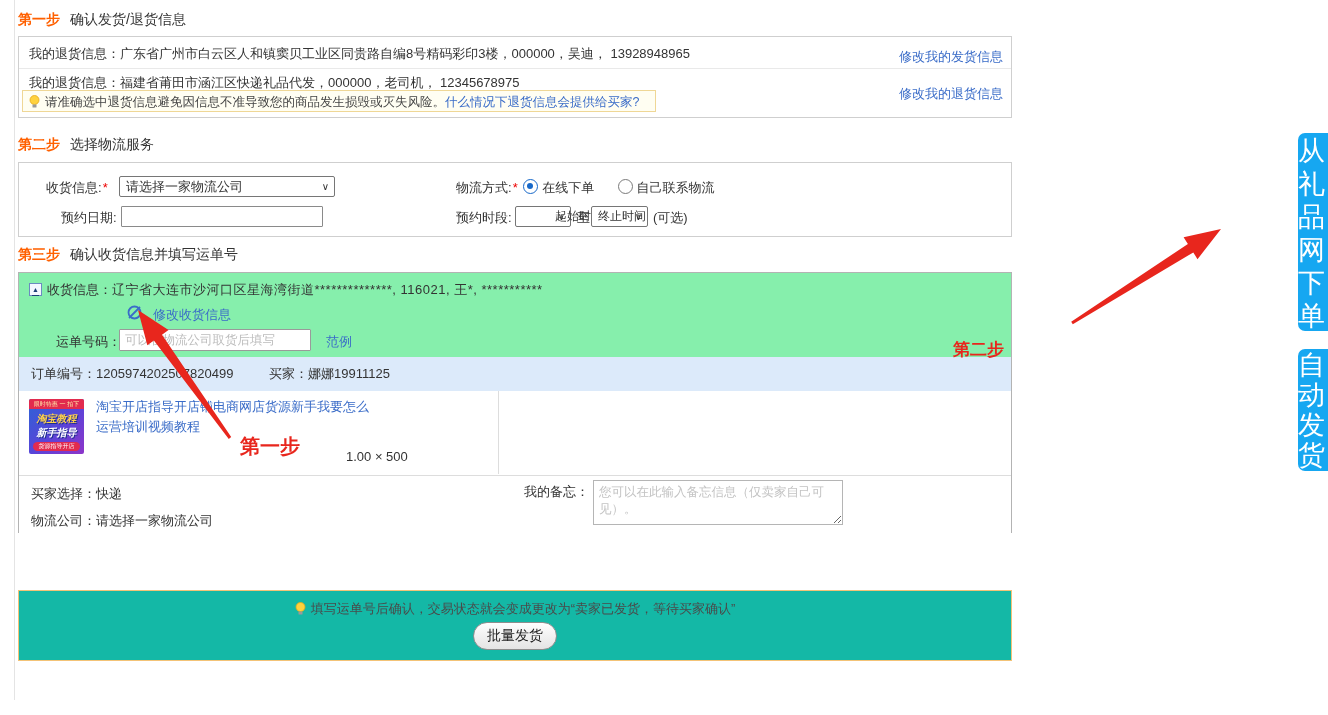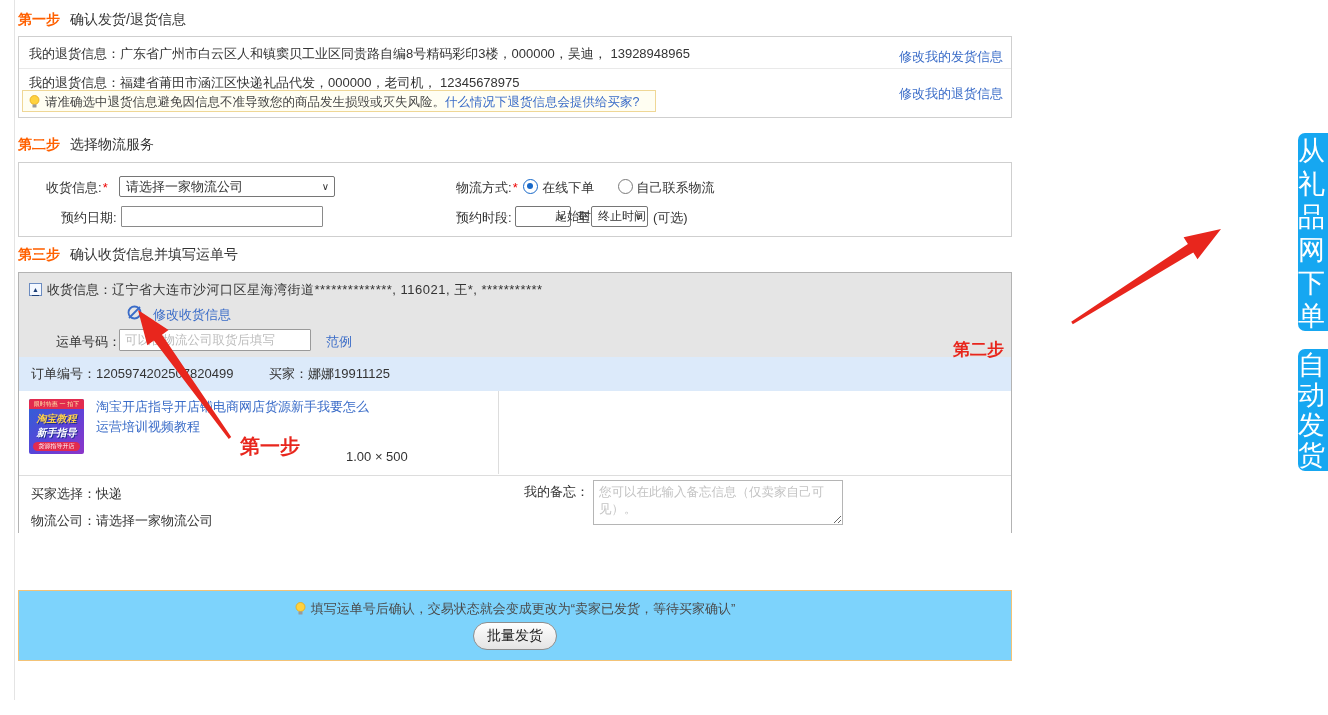--- a/index.html
+++ b/index.html
@@ -32,21 +32,21 @@
   .fselect .caret{position:absolute;right:5px;top:0;line-height:19px;font-size:10px;color:#333;}
   .txt{position:absolute;height:21px;border:1px solid #8a8a8a;border-radius:1px;background:#fff;
        box-sizing:border-box;font:12.5px "Liberation Sans","DejaVu Sans",sans-serif;padding:0 5px;color:#333;}
   .txt::placeholder{color:#bdbdbd;}
   .radio{display:inline-block;width:13px;height:13px;border:1px solid #7a7a7a;border-radius:50%;
          background:#fff;vertical-align:-2px;margin-right:4px;position:relative;cursor:pointer;}
   .radio.checked{border-color:#1869c9;}
   .radio.checked::after{content:"";position:absolute;left:2.5px;top:2.5px;width:6px;height:6px;border-radius:50%;background:#1869c9;}
 
   
-  .blue-head{position:absolute;left:0;top:0;right:0;height:100px;background:#e5e5e5;}
+  .blue-head{position:absolute;left:0;top:0;right:0;height:100px;background:#86efac;}
   .order-row{position:absolute;left:0;top:84px;right:0;height:34px;background:#dceafa;line-height:34px;}
   .prod-row{position:absolute;left:0;top:118px;right:0;height:83px;background:#fff;}
   .bot-row{position:absolute;left:0;top:202px;right:0;height:59px;background:#fff;border-top:1px solid #ddd;}
   .vdiv{position:absolute;left:479px;top:0;width:1px;height:83px;background:#ddd;}
   .collapse-ic{position:absolute;width:13px;height:13px;background:#f4f8ff;border:1px solid #6b8bc0;
                box-sizing:border-box;color:#1d3f77;font-size:7px;line-height:10px;text-align:center;cursor:pointer;}
   .collapse-ic i{font-style:normal;display:block;border-bottom:1px solid #1d3f77;margin:1px 2px 0 2px;}
   .masked{letter-spacing:0.5px;}
 
   .thumb{position:absolute;width:55px;height:55px;border-radius:2px;overflow:hidden;
@@ -56,21 +56,21 @@
   .thumb .t2{color:#fff;font-weight:bold;font-style:italic;font-size:10px;text-align:center;text-shadow:1px 1px 0 #1e2e8a;}
   .thumb .pill{position:absolute;left:4px;right:4px;bottom:3px;background:#e22b4e;border-radius:6px;
                color:#fff;font-size:6px;line-height:9px;text-align:center;white-space:nowrap;overflow:hidden;}
   .ptitle{position:absolute;left:77px;top:6px;width:330px;font-size:13px;line-height:20px;color:#3a6cc8;cursor:pointer;}
 
   textarea.memo{position:absolute;border:1px solid #b5b5b5;background:#fff;resize:both;
         font:12.5px "Liberation Sans","DejaVu Sans",sans-serif;color:#333;padding:3px 5px;box-sizing:border-box;}
   textarea.memo::placeholder{color:#c3c3c3;}
 
   
-  .footer-box{border:1px solid #f3c377;background:#7dd3fc;box-sizing:border-box;}
+  .footer-box{border:1px solid #f3c377;background:#14b8a6;box-sizing:border-box;}
   .ftip{position:absolute;left:0;right:0;top:9px;text-align:center;font-size:13px;color:#4a4a4a;white-space:nowrap;}
   .batch-btn{position:absolute;left:50%;transform:translateX(-50%);top:31px;
              background:linear-gradient(#fefefe,#e4e4e4);border:1px solid #8e8e8e;border-radius:14px;
              font:14px "Liberation Sans","DejaVu Sans",sans-serif;color:#222;padding:4px 13px;cursor:pointer;}
 
   
   .side-btn{position:absolute;left:1298px;width:44px;background:#16a7f1;color:#fff;border-radius:7px;
             text-align:left;font-size:27px;cursor:pointer;word-break:break-all;box-sizing:border-box;}
   #side-gift{top:133px;height:198px;line-height:33px;padding-top:2px;}
   #side-auto{top:349px;height:122px;line-height:30px;padding-top:1px;}

